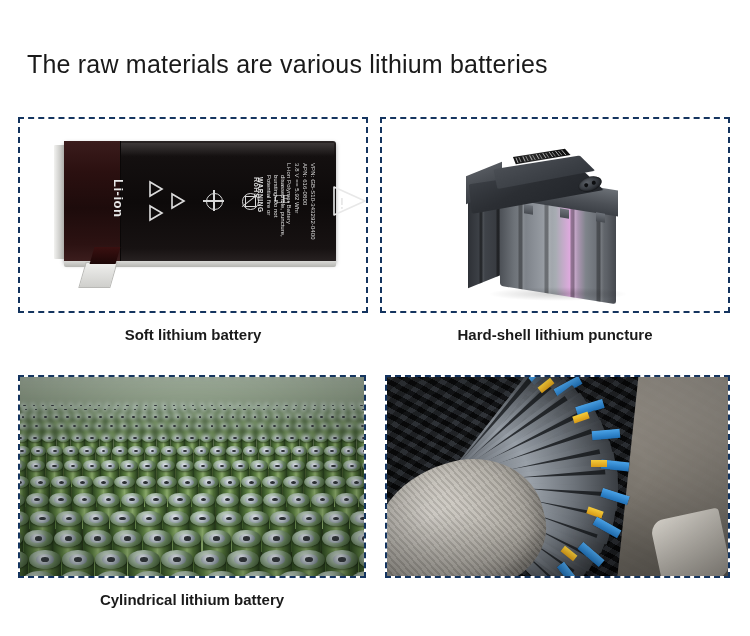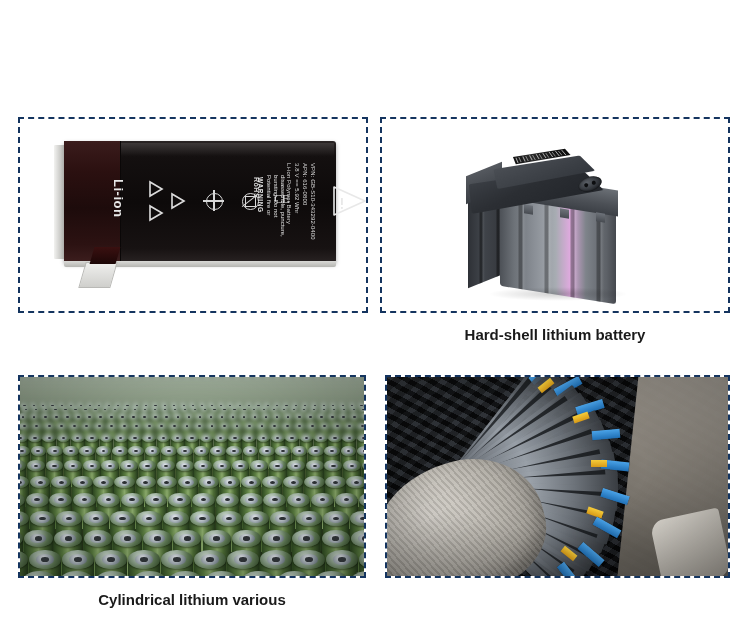--- a/index.html
+++ b/index.html
@@ -478,20 +478,21 @@
   .plate-vign {
     position:absolute; inset:0;
     background: radial-gradient(ellipse at 45% 45%, rgba(0,0,0,0) 40%, rgba(0,0,0,0.35) 100%);
   }
 </style>
 </head>
 <body>
 
 <div class="page">
 
+  <div class="page-title">The raw materials are various lithium batteries</div>
 
   <div class="frame frame-tl">
     <div class="photo">
       <div class="soft-stage">
         <div class="pouch-body">
           <div class="pouch-foil-edge"></div>
           <div class="pouch-maroon"></div>
           <div class="pouch-sheen"></div>
           <div class="pouch-bottom-edge"></div>
 
@@ -528,20 +529,21 @@
               <rect x="9" y="13" width="1.8" height="7" fill="#e8e8e8"></rect>
               <rect x="9" y="22" width="1.8" height="1.8" fill="#e8e8e8"></rect>
             </svg>
           </div>
         </div>
         <div class="pouch-tab"></div>
         <div class="pouch-tab2"></div>
       </div>
     </div>
   </div>
+  <div class="caption cap-tl">Soft lithium battery</div>
 
   <div class="frame frame-tr">
     <div class="photo">
       <div class="hard-stage">
         <div class="hs">
           <div class="hs-left">
             <div class="hs-left-ribs"></div>
           </div>
           <div class="hs-front">
             <div class="hs-front-ribs"></div>
@@ -553,21 +555,21 @@
           <div class="hs-tab hs-tab3"></div>
           <div class="hs-top"></div>
           <div class="hs-top-plate"></div>
           <div class="hs-label"></div>
           <div class="hs-conn"></div>
           <div class="hs-shadow"></div>
         </div>
       </div>
     </div>
   </div>
-  <div class="caption cap-tr">Hard-shell lithium battery</div>
+  <div class="caption cap-tr">Hard-shell lithium puncture</div>
 
   <div class="frame frame-bl">
     <div class="photo">
       <div class="cyl-stage">
         <div class="cyl-grid" id="cyl-grid">
             <div class="cyl-body" style="left: 0px; top: 28.7px; width: 9px; height: 7.65px;"></div>
             <div class="cyl" style="left: 0px; top: 26px; width: 9px; height: 5.58px;"></div>
             <div class="cyl-body" style="left: 9.36px; top: 28.7px; width: 9px; height: 7.65px;"></div>
             <div class="cyl" style="left: 9.36px; top: 26px; width: 9px; height: 5.58px;"></div>
             <div class="cyl-body" style="left: 18.72px; top: 28.7px; width: 9px; height: 7.65px;"></div>
@@ -1121,21 +1123,21 @@
             <div class="cyl" style="left: 257.2px; top: 194px; width: 35px; height: 21.7px;"></div>
             <div class="cyl" style="left: 293.6px; top: 194px; width: 35px; height: 21.7px;"></div>
             <div class="cyl" style="left: 330px; top: 194px; width: 35px; height: 21.7px;"></div>
             <div class="cyl-wm"></div>
           </div>
         <div class="cyl-blur-top"></div>
         <div class="cyl-vign"></div>
       </div>
     </div>
   </div>
-  <div class="caption cap-bl">Cylindrical lithium various</div>
+  <div class="caption cap-bl">Cylindrical lithium battery</div>
 
   <div class="frame frame-br">
     <div class="photo">
       <div class="plate-stage">
         <div class="plate-bg-scrap"></div>
         <div class="cloth"></div>
         <div class="cloth2"></div>
         <div class="fan" id="plate-fan">
             <div class="plate-sheet" style="width: 153.861px; top: 78px; left: 4px; transform: rotate(-52deg); height: 10.541px; opacity: 0.83;"></div>
             <div class="plate-dark" style="width: 141.861px; top: 82px; left: 4px; transform: rotate(-51.2deg);"></div>

